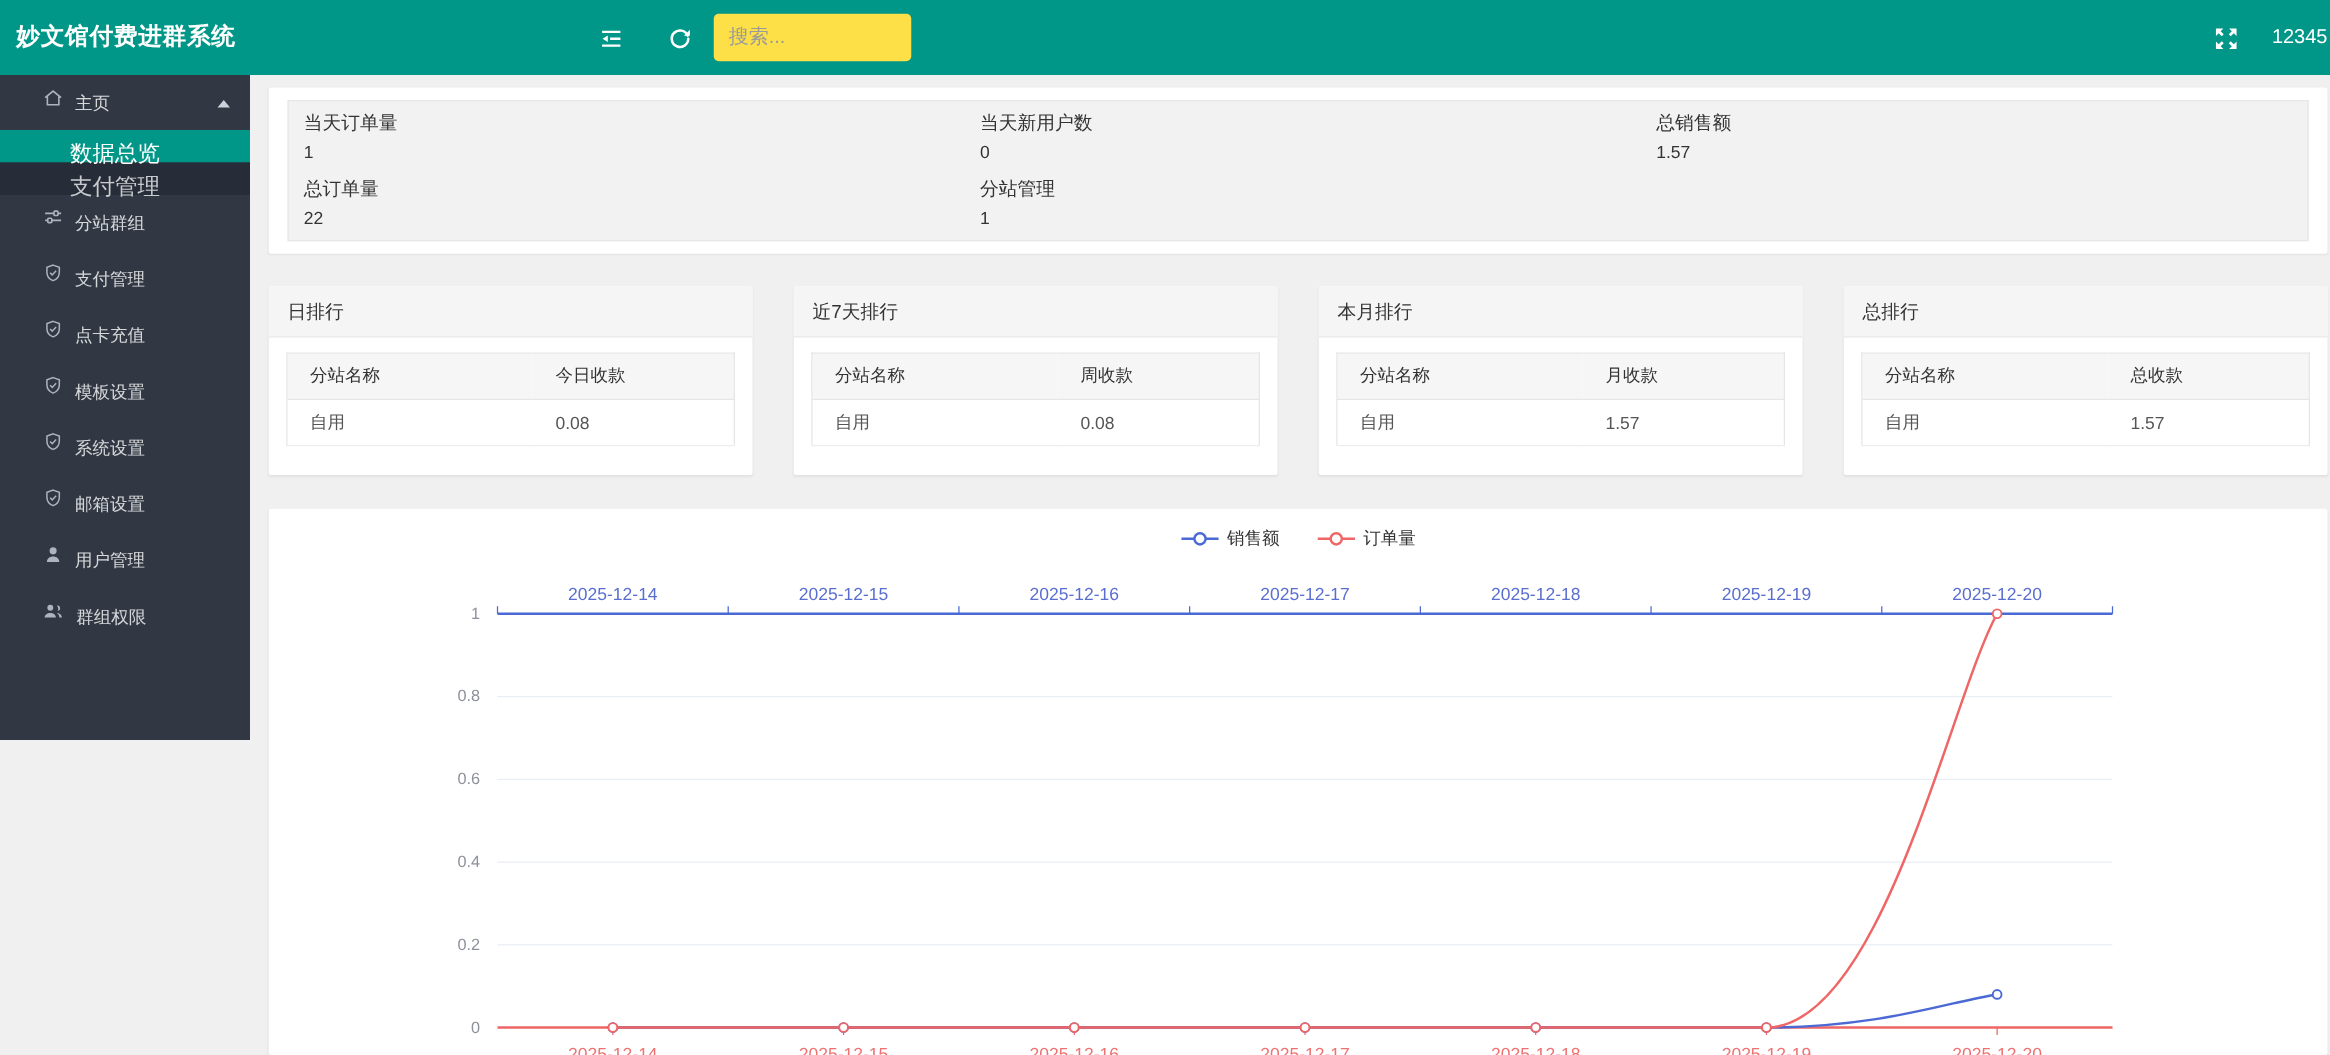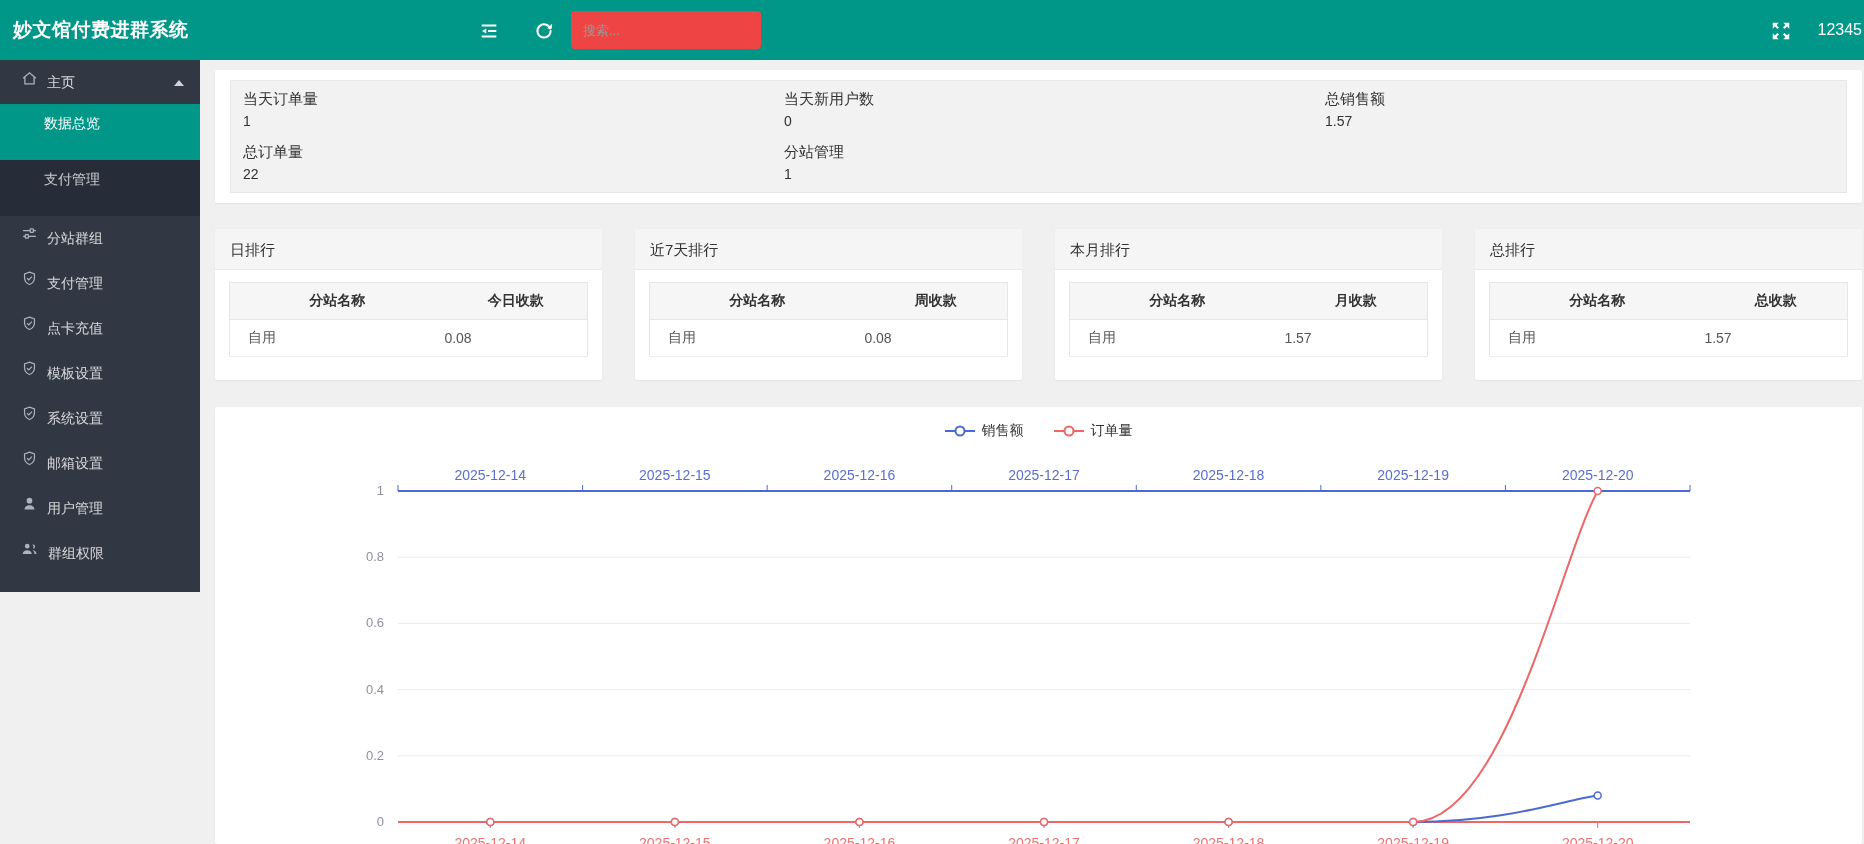--- a/index.html
+++ b/index.html
@@ -8,50 +8,50 @@
   .page { position:relative; width:1864px; height:844px; overflow:hidden; background:#f0f0f0; }
 
   
   .header { position:absolute; left:0; top:0; width:1864px; height:60px; background:#009688; z-index:20; }
   .app-title { position:absolute; left:13px; top:0; height:60px; line-height:60px; color:#fff; font-size:19px; font-weight:bold; letter-spacing:.5px; }
   .hdr-ico { position:absolute; top:20px; width:22px; height:22px; cursor:pointer; }
   .hdr-ico svg { display:block; }
   .ico-collapse { left:478px; }
   .ico-refresh { left:533px; }
   .ico-fullscreen { left:1770px; }
-  .search-box { position:absolute; left:571px; top:11px; width:190px; height:38px; background:#ef4444; border:none; border-radius:4px; padding:0 12px; font-size:13px; color:#333; outline:none; }
+  .search-box { position:absolute; left:571px; top:11px; width:158px; height:38px; background:#fde047; border:none; border-radius:4px; padding:0 12px; font-size:16px; color:#333; outline:none; }
   .search-box::placeholder { color:#9a9a9a; }
   .username { position:absolute; right:2px; top:0; height:60px; line-height:60px; color:#fff; font-size:16px; cursor:pointer; white-space:nowrap; }
 
   
   .sidebar { position:absolute; left:0; top:60px; width:200px; height:532px; background:#313843; z-index:15; }
-  .nav-item { position:relative; height:45px; line-height:45px; color:rgba(255,255,255,.8); font-size:14px; padding-left:21px; cursor:pointer; white-space:nowrap; }
+  .nav-item { position:relative; height:45px; line-height:45px; color:rgba(255,255,255,.8); font-size:14px; padding-left:34px; cursor:pointer; white-space:nowrap; }
   .nav-item .nv-ico { display:inline-block; vertical-align:middle; margin-right:9px; margin-top:-3px; color:#aeb4bd; }
   .nav-item.parent { height:44px; line-height:44px; }
   .caret-up { position:absolute; right:16px; top:20px; width:0; height:0; border-left:5px solid transparent; border-right:5px solid transparent; border-bottom:6px solid #cfd3d9; }
-  .sub-item { height:56px; line-height:38px; font-size:14px; color:rgba(255,255,255,.75); padding-left:44px; cursor:pointer; background:#272d38; }
+  .sub-item { height:26px; line-height:38px; font-size:18px; color:rgba(255,255,255,.75); padding-left:56px; cursor:pointer; background:#272d38; }
   .sub-item.active { background:#009688; color:#fff; }
 
   
   .card { position:absolute; background:#fff; border-radius:2px; box-shadow:0 1px 2px rgba(0,0,0,.06); }
 
   
   .overview { left:215px; top:70px; width:1647px; height:133px; padding:10px 15px; }
   .stat-grid { width:100%; height:113px; background:#f2f2f2; border:1px solid #e7e7e7; display:grid; grid-template-columns:541px 541px 1fr; padding:5px 0 0 12px; align-content:start; }
   .stat-cell { padding-top:1px; }
   .stat-label { font-size:15px; color:#333; line-height:24px; }
   .stat-value { font-size:14px; color:#333; line-height:20px; margin-bottom:8px; }
 
   
   .rank-row { position:absolute; left:215px; top:229px; width:1647px; display:flex; gap:33px; }
   .rank-card { width:387px; height:151px; background:#fff; border-radius:2px; box-shadow:0 1px 2px rgba(0,0,0,.06); }
   .rank-head { height:41px; line-height:41px; padding-left:15px; font-size:15px; color:#333; font-weight:500; background:#f5f5f5; border-bottom:1px solid #e9e9e9; }
   .rank-body { padding:12px 14px; }
   table.rank-tbl { width:100%; border-collapse:collapse; border:1px solid #e6e6e6; font-size:14px; }
-  table.rank-tbl th { height:37px; text-align:center; padding-left:18px; background:#f6f6f6; color:#333; font-weight:bold; border-bottom:1px solid #e6e6e6; }
+  table.rank-tbl th { height:37px; text-align:left; padding-left:18px; background:#f6f6f6; color:#333; font-weight:normal; border-bottom:1px solid #e6e6e6; }
   table.rank-tbl td { height:37px; padding-left:18px; color:#555; border-bottom:1px solid #ededed; background:#fff; }
   .col-name { width:55%; } .col-val { width:45%; }
 
   
   .chart-card { left:215px; top:407px; width:1647px; height:437px; }
   .legend { position:absolute; left:0; top:15px; width:1647px; display:flex; justify-content:center; gap:30px; z-index:5; }
   .legend-item { display:flex; align-items:center; gap:7px; font-size:14px; color:#333; cursor:pointer; }
   .legend-item svg { display:block; }
   #chart-svg { position:absolute; left:0; top:0; font-family:"Liberation Sans","DejaVu Sans",sans-serif; }
 </style>

